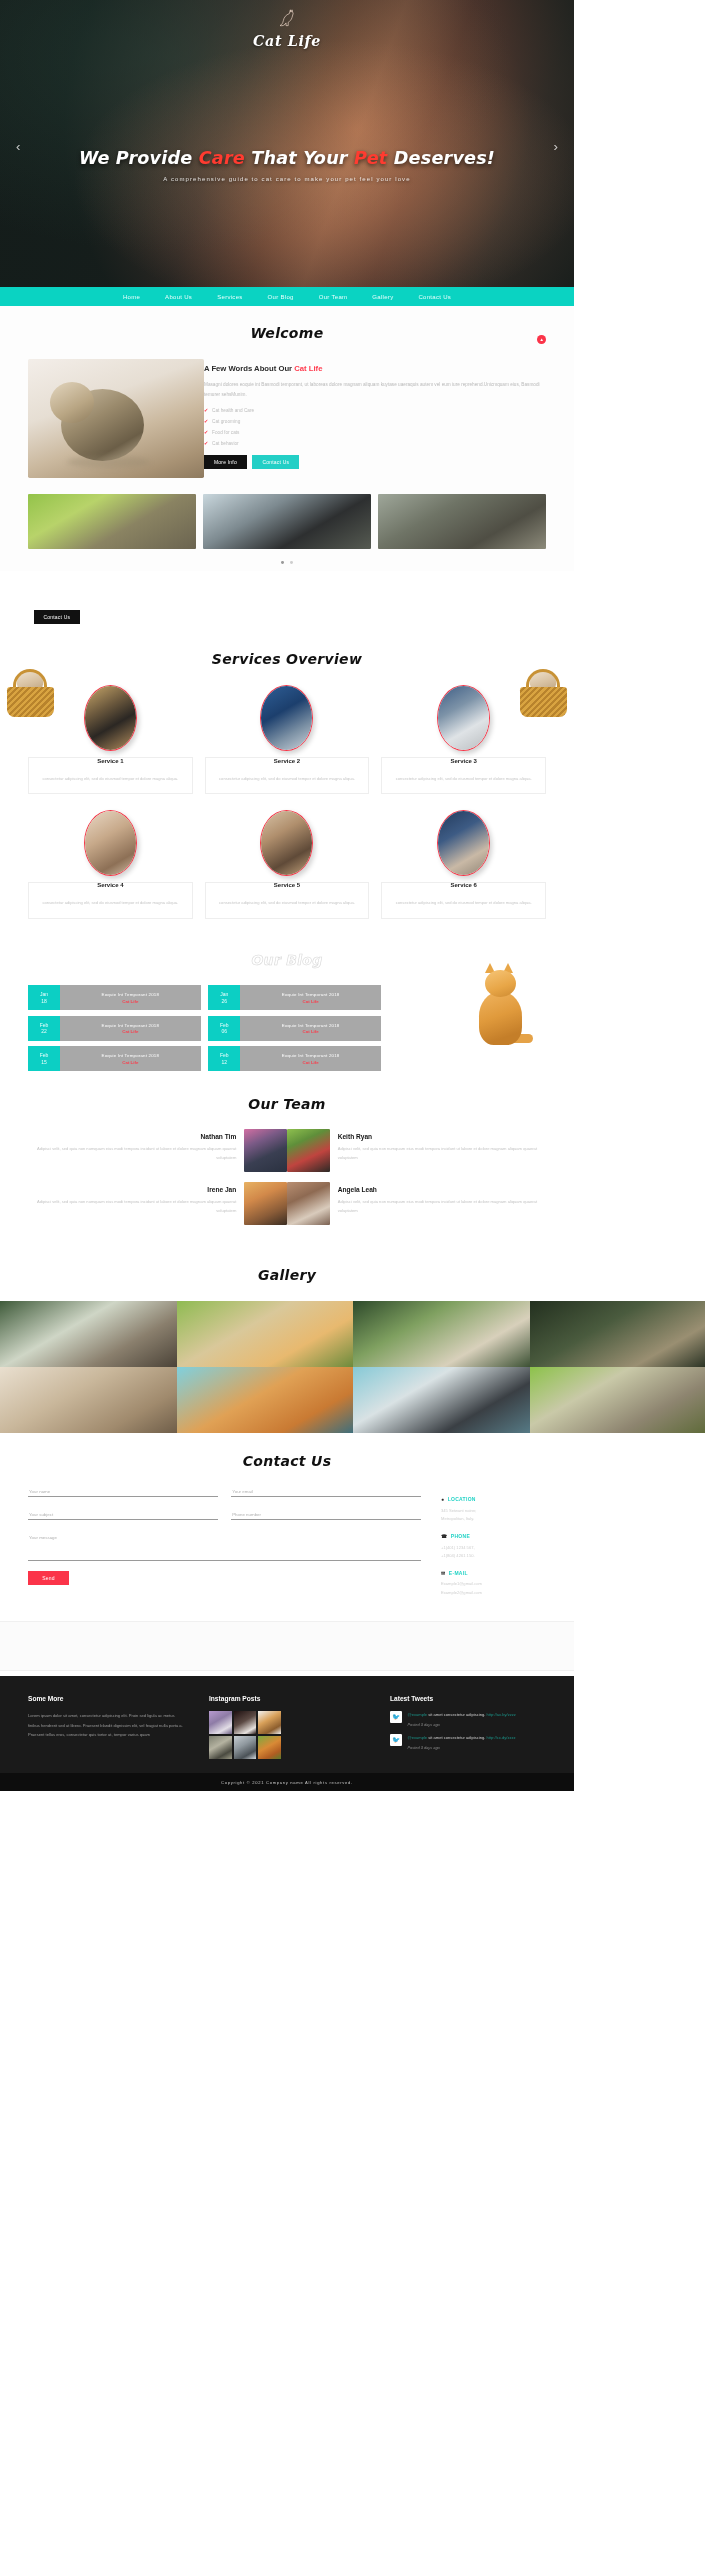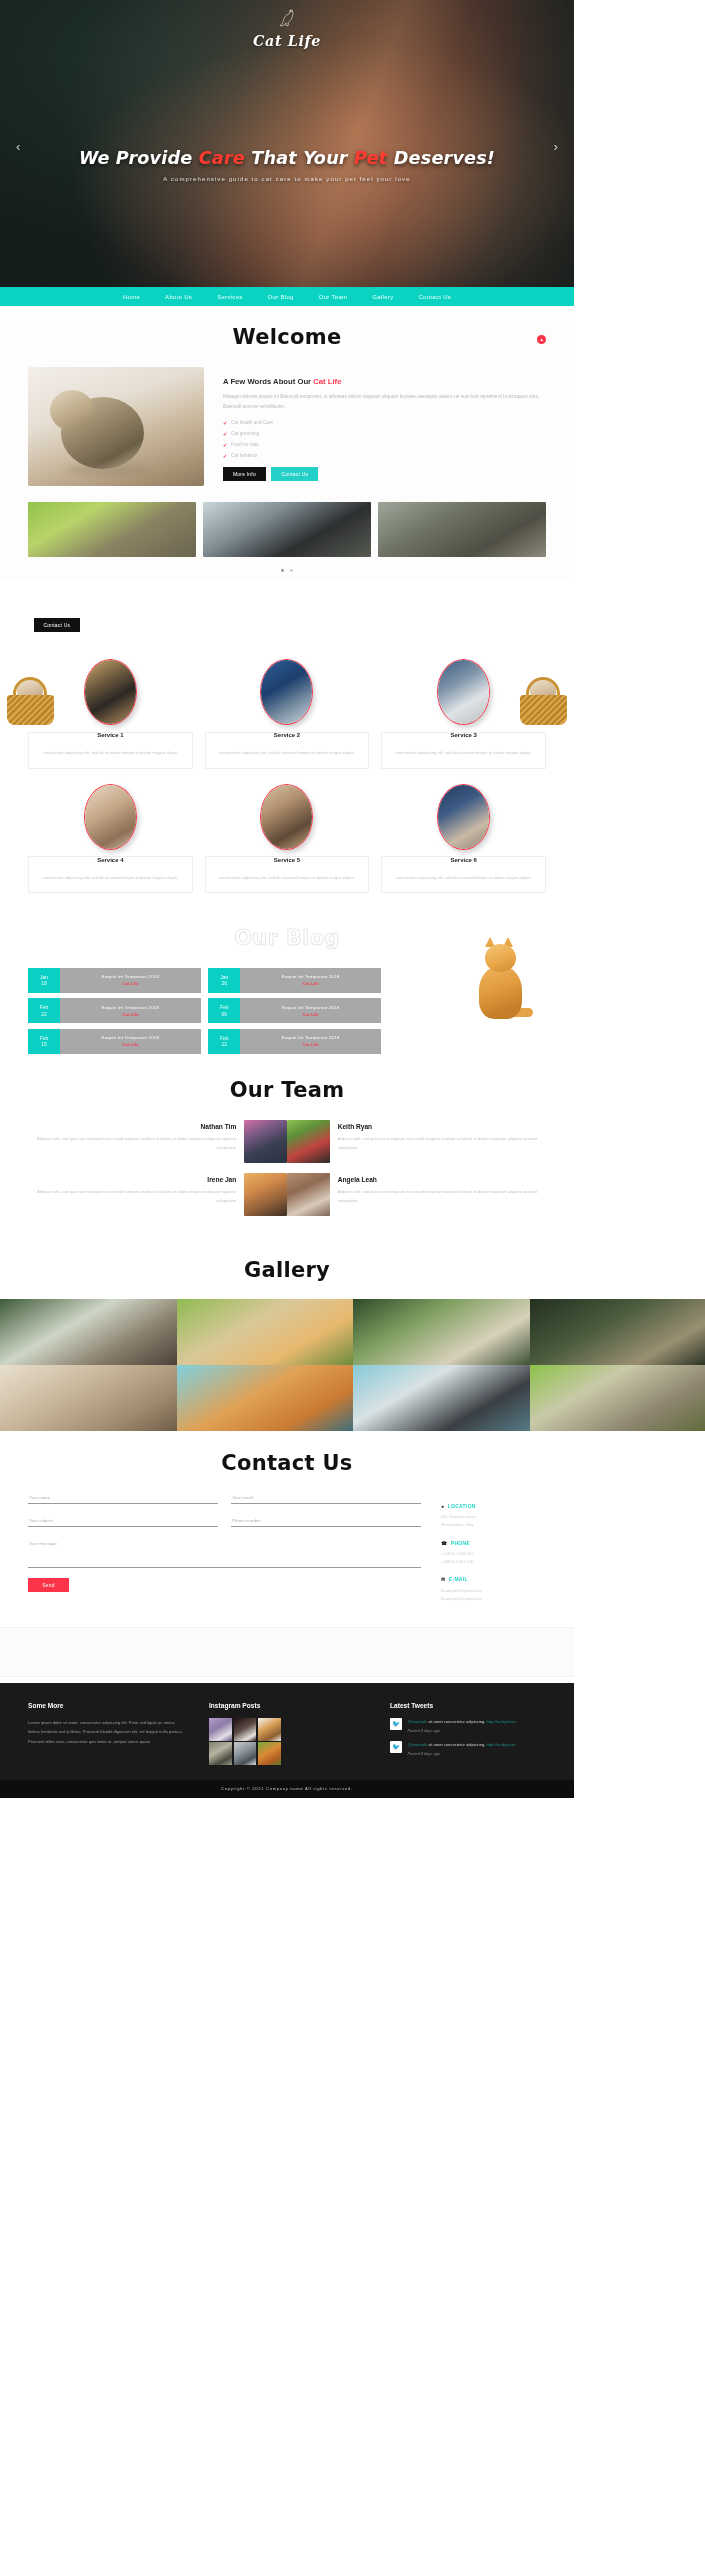--- a/index.html
+++ b/index.html
@@ -75,33 +75,33 @@
   .nav-item {
     color: #eafffd; font-size: 6px; letter-spacing: 0.3px;
     cursor: pointer; text-decoration: none;
   }
 
   
   .section { position: relative; padding: 22px 0; }
   .container { width: 518px; margin: 0 auto; position: relative; }
   .sec-title {
     font-family: "DejaVu Sans", sans-serif;
-    font-weight: bold;
-    font-size: 21px; text-align: center; color: #111;
+    font-style: italic; font-weight: bold;
+    font-size: 14px; text-align: center; color: #111;
     margin-bottom: 17.6px; letter-spacing: 0.3px;
   }
   .sec-title.outline {
     color: transparent;
     -webkit-text-stroke: 0.6px #d8d8d8;
     text-shadow: none;
   }
 
   
   .welcome { background: #fdfdfd; padding-top: 19px; padding-bottom: 5.5px; }
-  .welcome-row { display: flex; gap: 19px; align-items: center; }
+  .welcome-row { display: flex; align-items: flex-start; }
   .welcome-img {
     width: 176px; height: 119px; flex: 0 0 176px;
     border-radius: 1.7px; position: relative; overflow: hidden;
     background: linear-gradient(160deg,#f3eee9 0%, #e6ded3 35%, #cbb99f 60%, #a89274 85%, #8e7a5f 100%);
   }
   .cat-blob { position: absolute; border-radius: 50%; }
   .welcome-text { flex: 1; padding-top: 5.5px; }
   .welcome-h {
     font-size: 7.7px; font-weight: bold; color: #2b2b2b; margin-bottom: 6.6px;
   }
@@ -452,20 +452,21 @@
       <div class="basket-handle"></div>
       <div class="basket-body"></div>
     </div>
     <div class="basket right">
       <div class="basket-cat"></div>
       <div class="basket-handle"></div>
       <div class="basket-body"></div>
     </div>
 
     <div class="container">
+      <div class="sec-title">Services Overview</div>
       <div class="svc-grid">
 
         <div class="svc-card">
           <div class="svc-oval">
               <div class="fill o1"></div>
             </div>
           <div class="svc-title">Service 1</div>
           <div class="svc-box">
             <div class="svc-desc">consectetur adipiscing elit, sed do eiusmod tempor et dolore magna aliqua.</div>
           </div>

